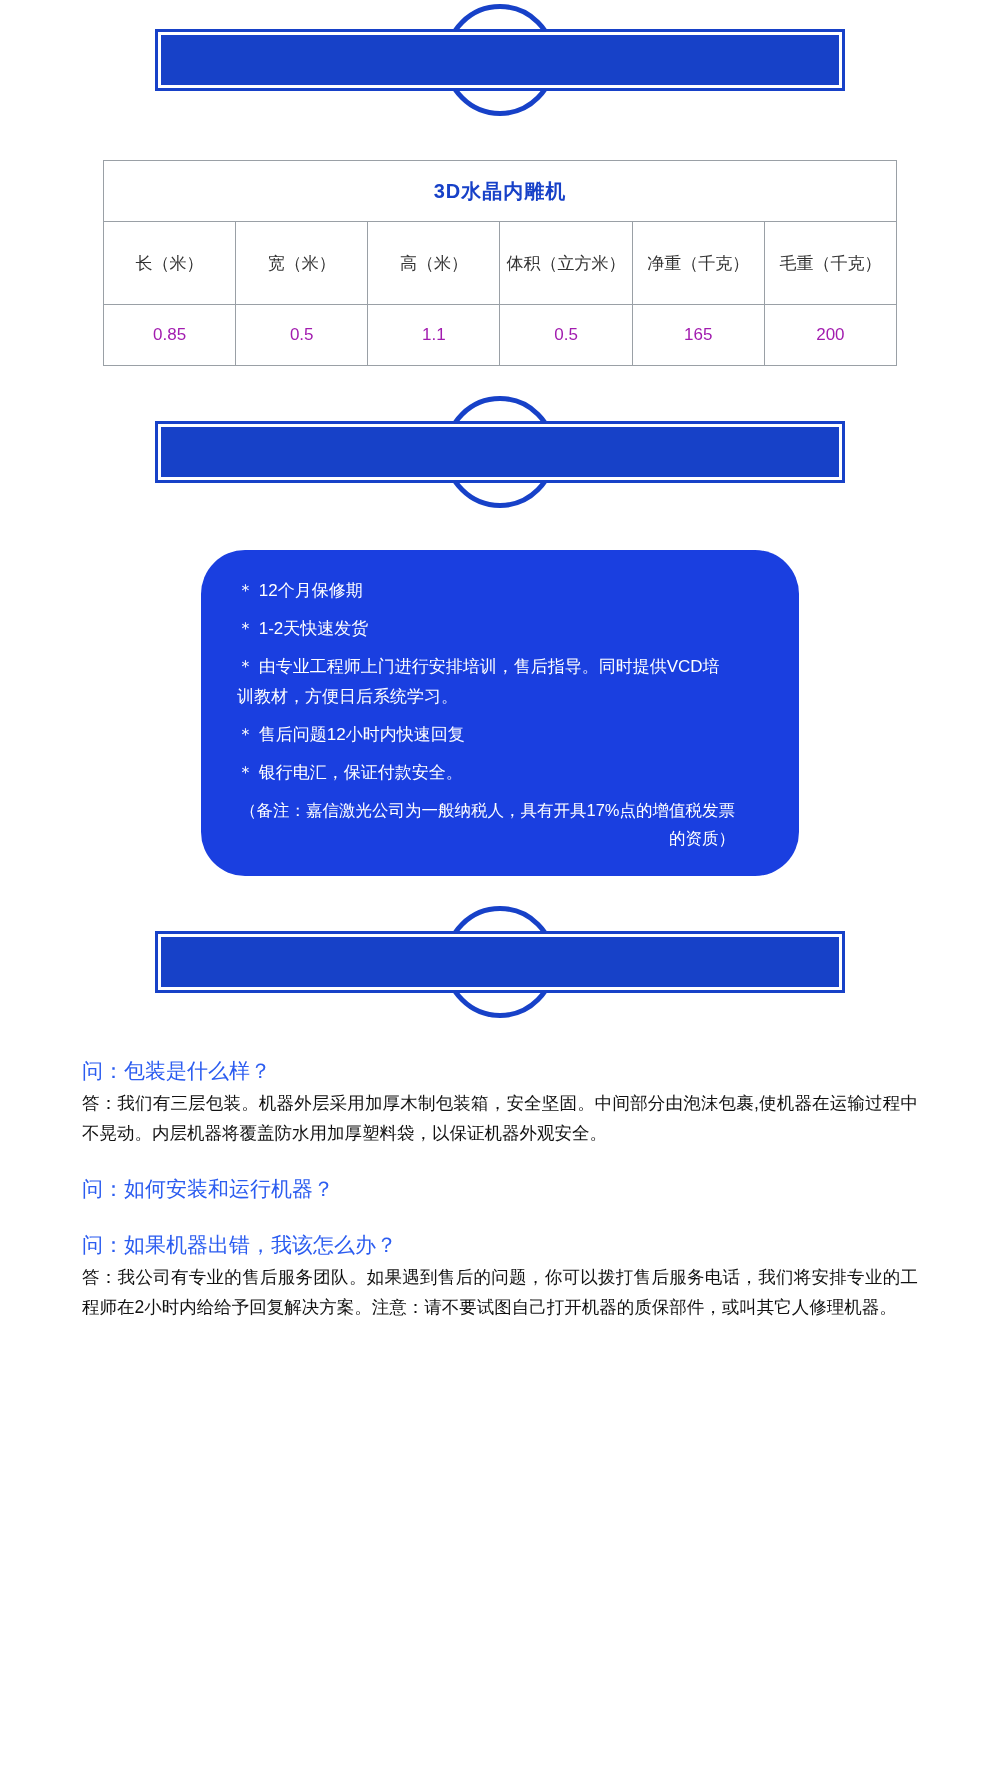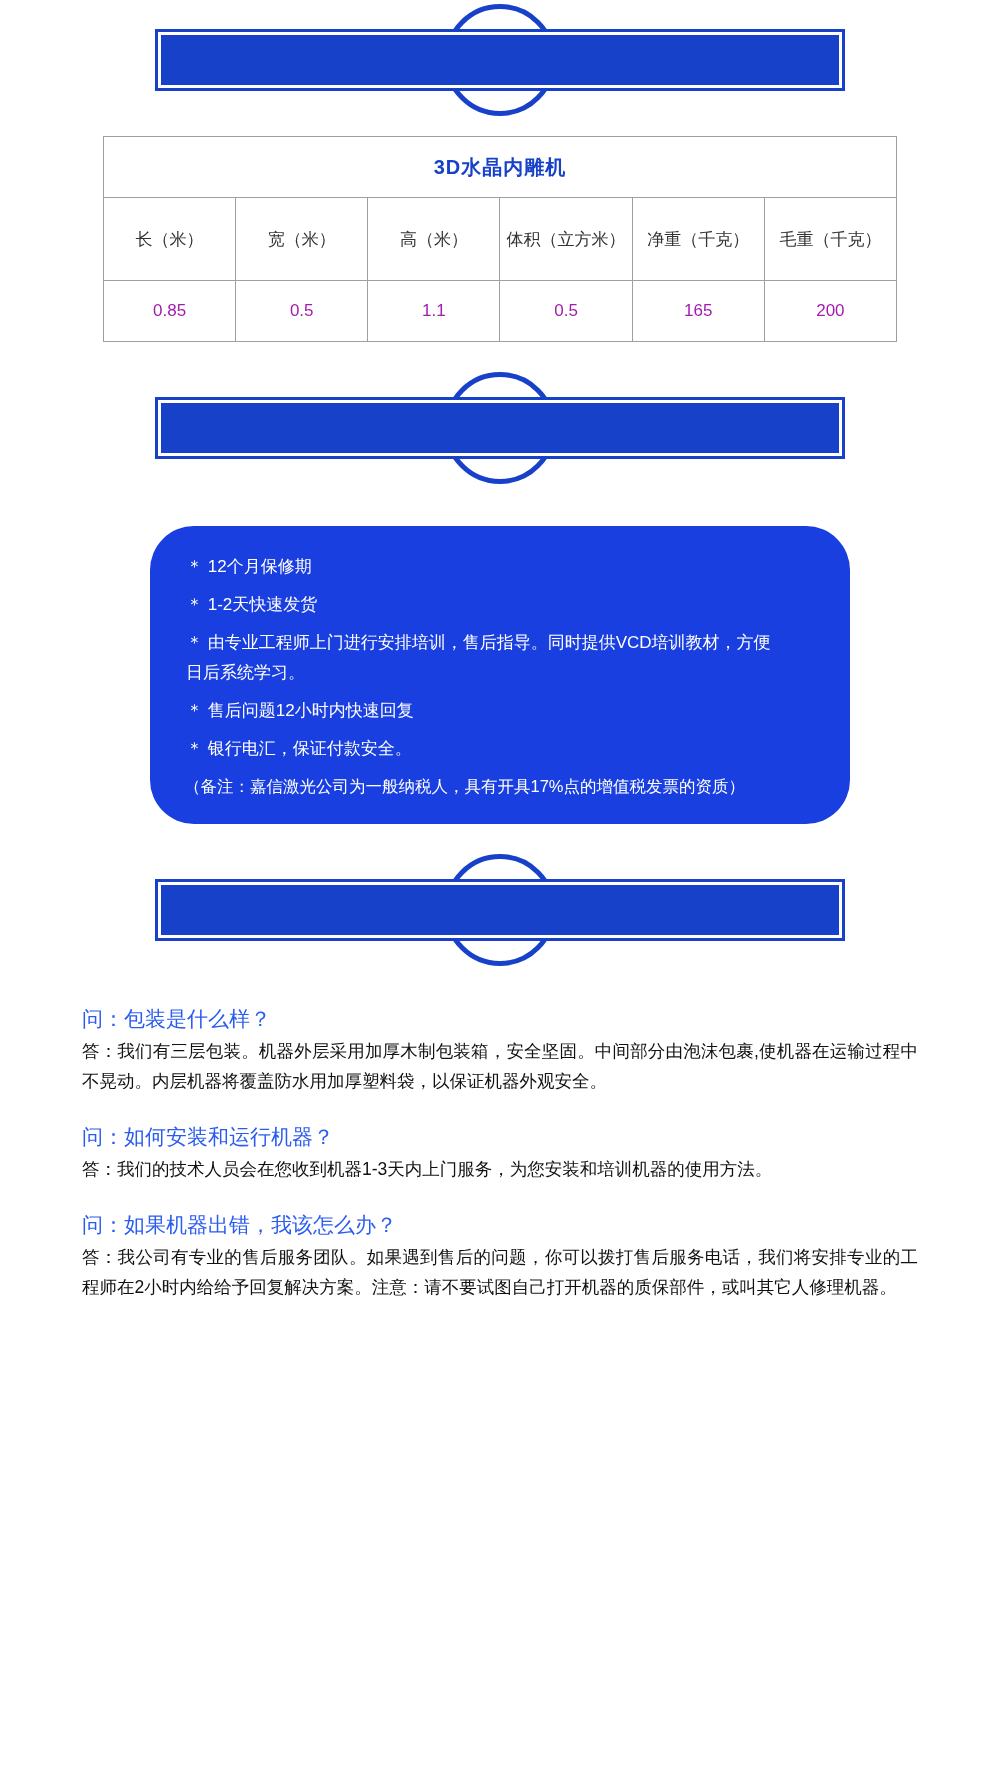--- a/index.html
+++ b/index.html
@@ -74,21 +74,21 @@
     display: flex;
     align-items: center;
     justify-content: flex-start;
     z-index: 4;
     pointer-events: none;
   }
 
   
   .table-wrap {
     width: 794px;
-    margin: 16px auto 0 auto;
+    margin: 40px auto 0 auto;
   }
   table.spec {
     border-collapse: collapse;
     width: 100%;
     table-layout: fixed;
   }
   table.spec th, table.spec td {
     border: 1px solid #9aa0a6;
     text-align: center;
     font-size: 17px;
@@ -108,21 +108,21 @@
     font-weight: normal;
   }
   table.spec .value-row td {
     height: 58px;
     font-size: 17px;
     color: #a21caf;
   }
 
   
   .terms-panel {
-    width: 700px;
+    width: 598px;
     margin: 38px auto 0 auto;
     background: #1a3fe0;
     border-radius: 44px;
     color: #ffffff;
     padding: 26px 64px 24px 34px;
     box-sizing: border-box;
   }
   .terms-list {
     list-style: none;
     margin: 0;
@@ -131,20 +131,21 @@
   .terms-list li {
     font-size: 17px;
     line-height: 30px;
     margin-bottom: 8px;
     padding-left: 2px;
   }
   .terms-note {
     font-size: 16.5px;
     line-height: 28px;
     margin-top: 4px;
+    text-align: right;
   }
 
   
   .faq-wrap {
     width: 836px;
     margin: 34px auto 0 auto;
     padding-bottom: 40px;
   }
   .faq-item {
     margin-bottom: 26px;
@@ -239,21 +240,20 @@
     </div>
   </div>
 
   <div class="faq-wrap">
     <div class="faq-item">
       <div class="faq-q">问：包装是什么样？</div>
       <div class="faq-a">答：我们有三层包装。机器外层采用加厚木制包装箱，安全坚固。中间部分由泡沫包裹,使机器在运输过程中不晃动。内层机器将覆盖防水用加厚塑料袋，以保证机器外观安全。</div>
     </div>
     <div class="faq-item">
       <div class="faq-q">问：如何安装和运行机器？</div>
-      <div class="faq-a">答：我们的技术人员会在您收到机器1-3天内上门服务，为您安装和培训机器的使用方法。</div>
     </div>
     <div class="faq-item">
       <div class="faq-q">问：如果机器出错，我该怎么办？</div>
       <div class="faq-a">答：我公司有专业的售后服务团队。如果遇到售后的问题，你可以拨打售后服务电话，我们将安排专业的工程师在2小时内给给予回复解决方案。注意：请不要试图自己打开机器的质保部件，或叫其它人修理机器。</div>
     </div>
   </div>
 
 </div>
 
 </body></html>

